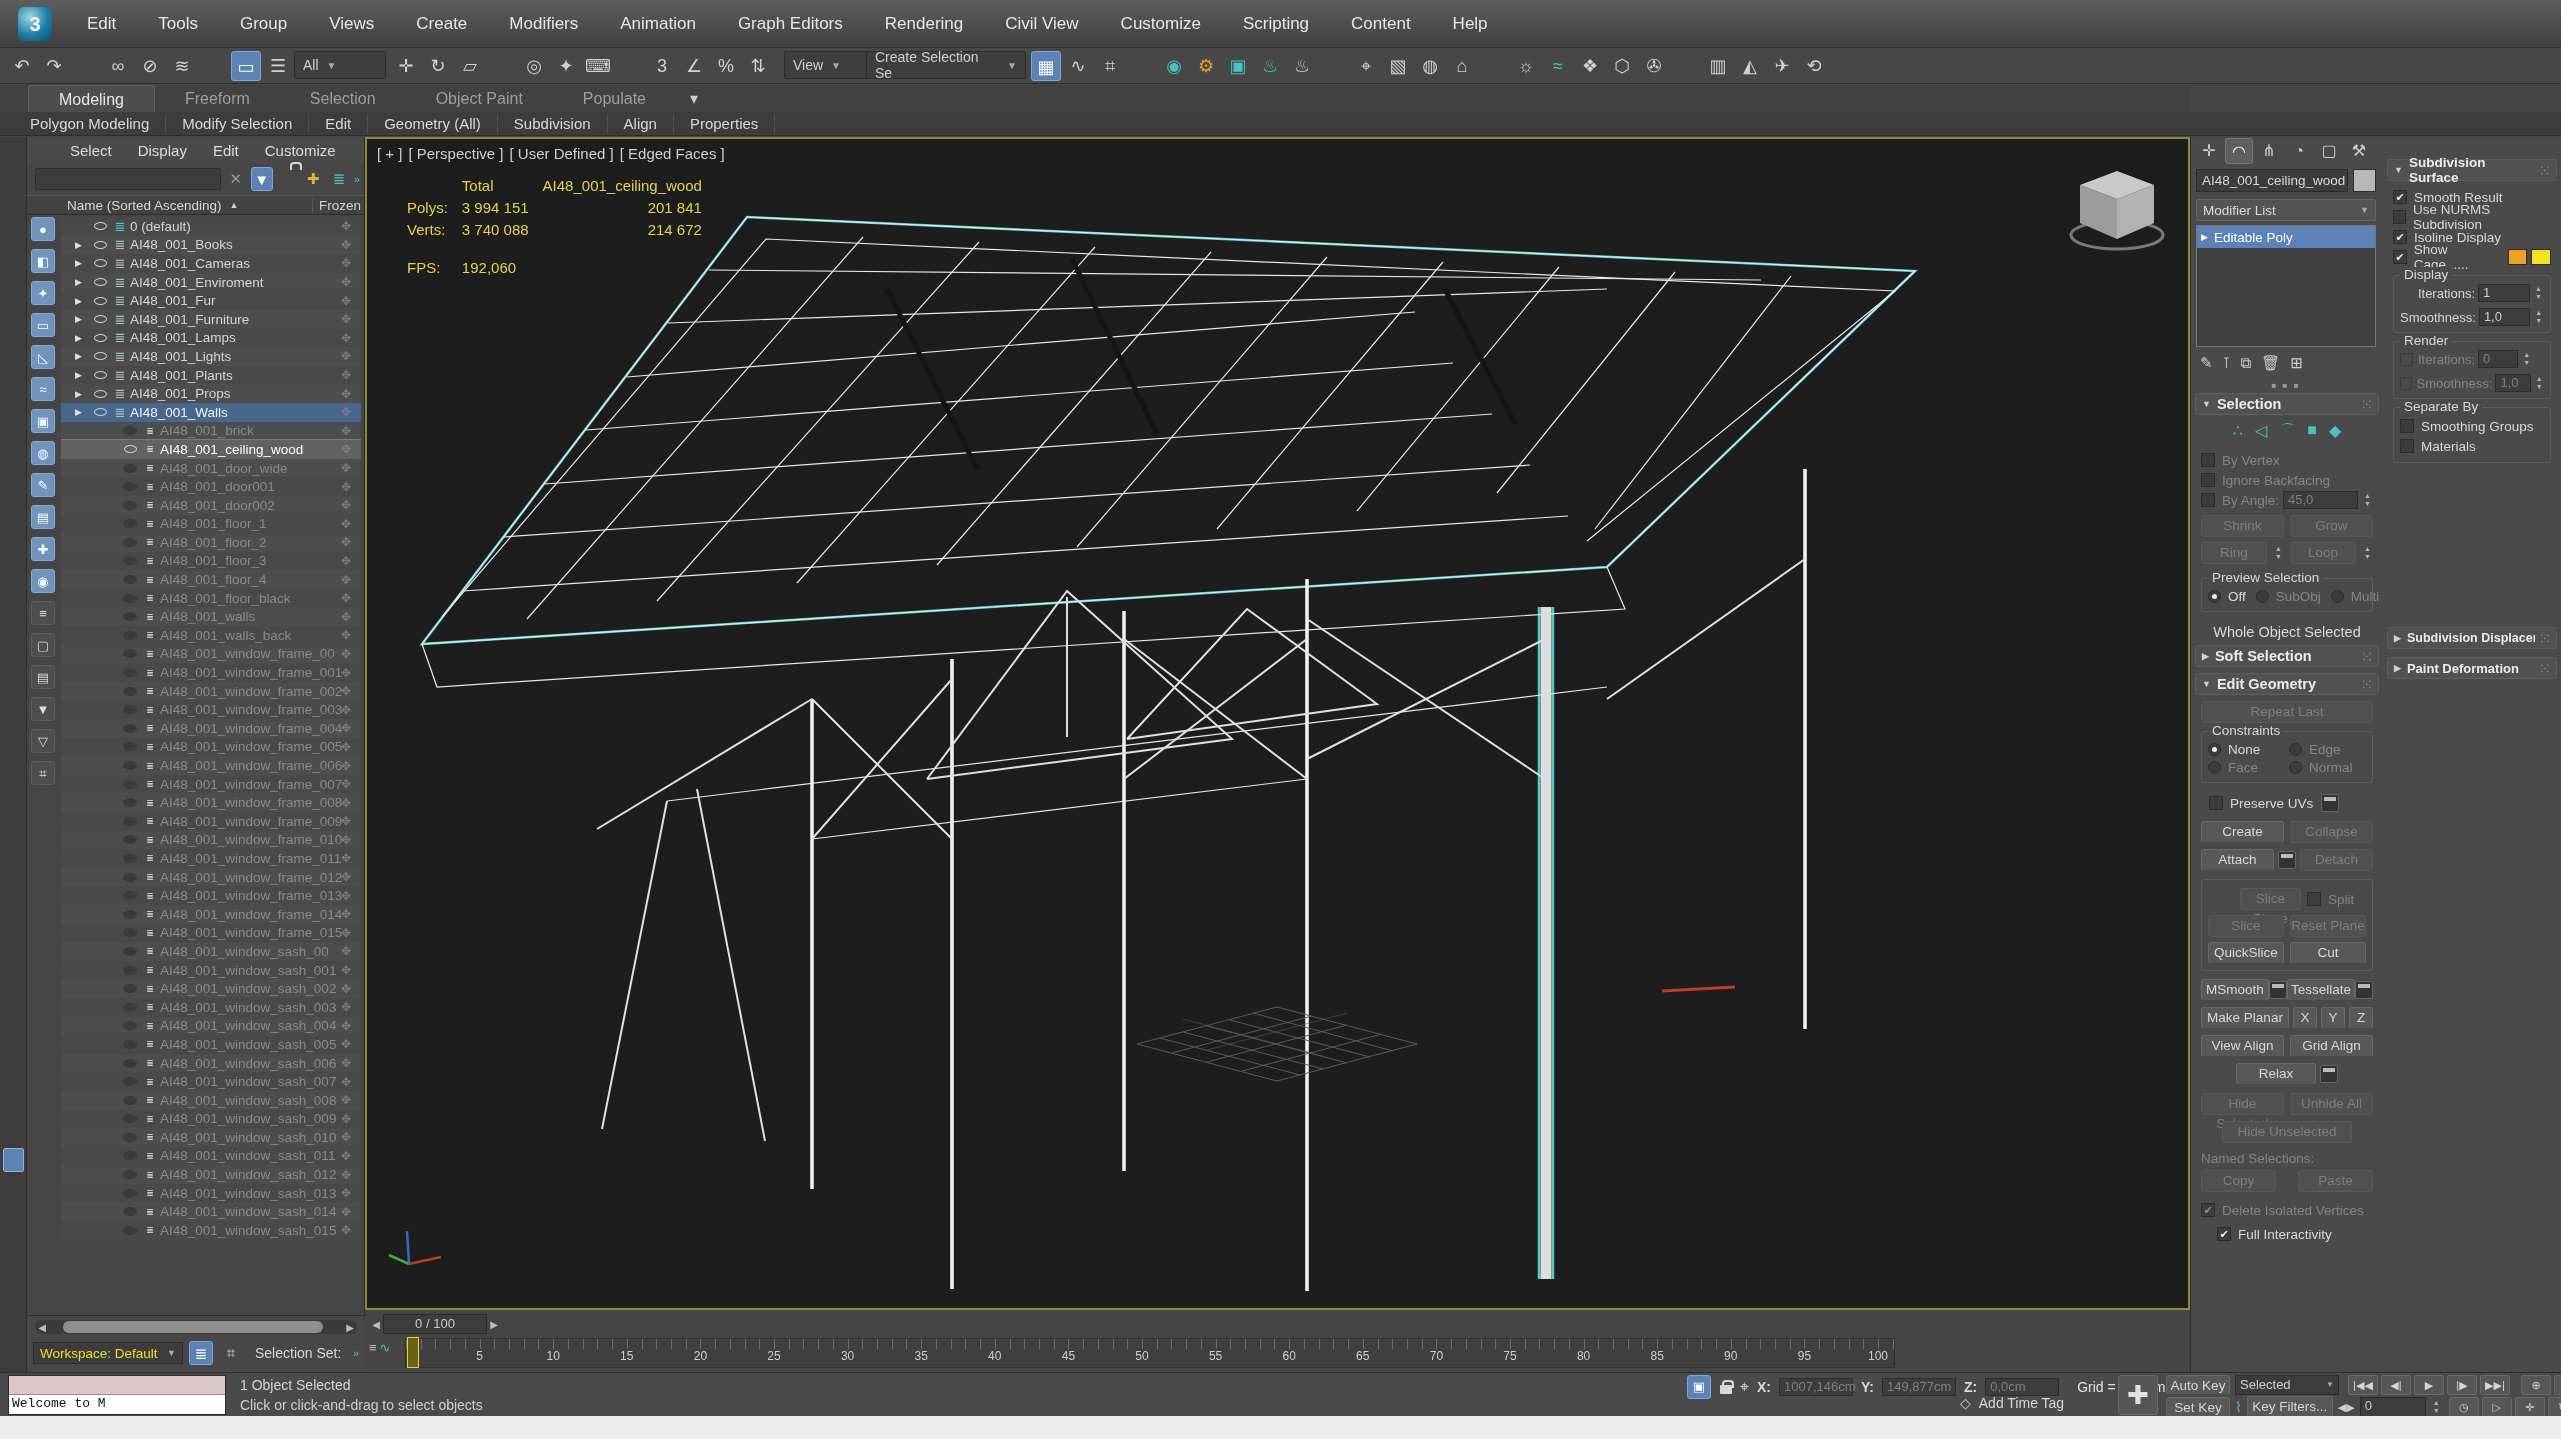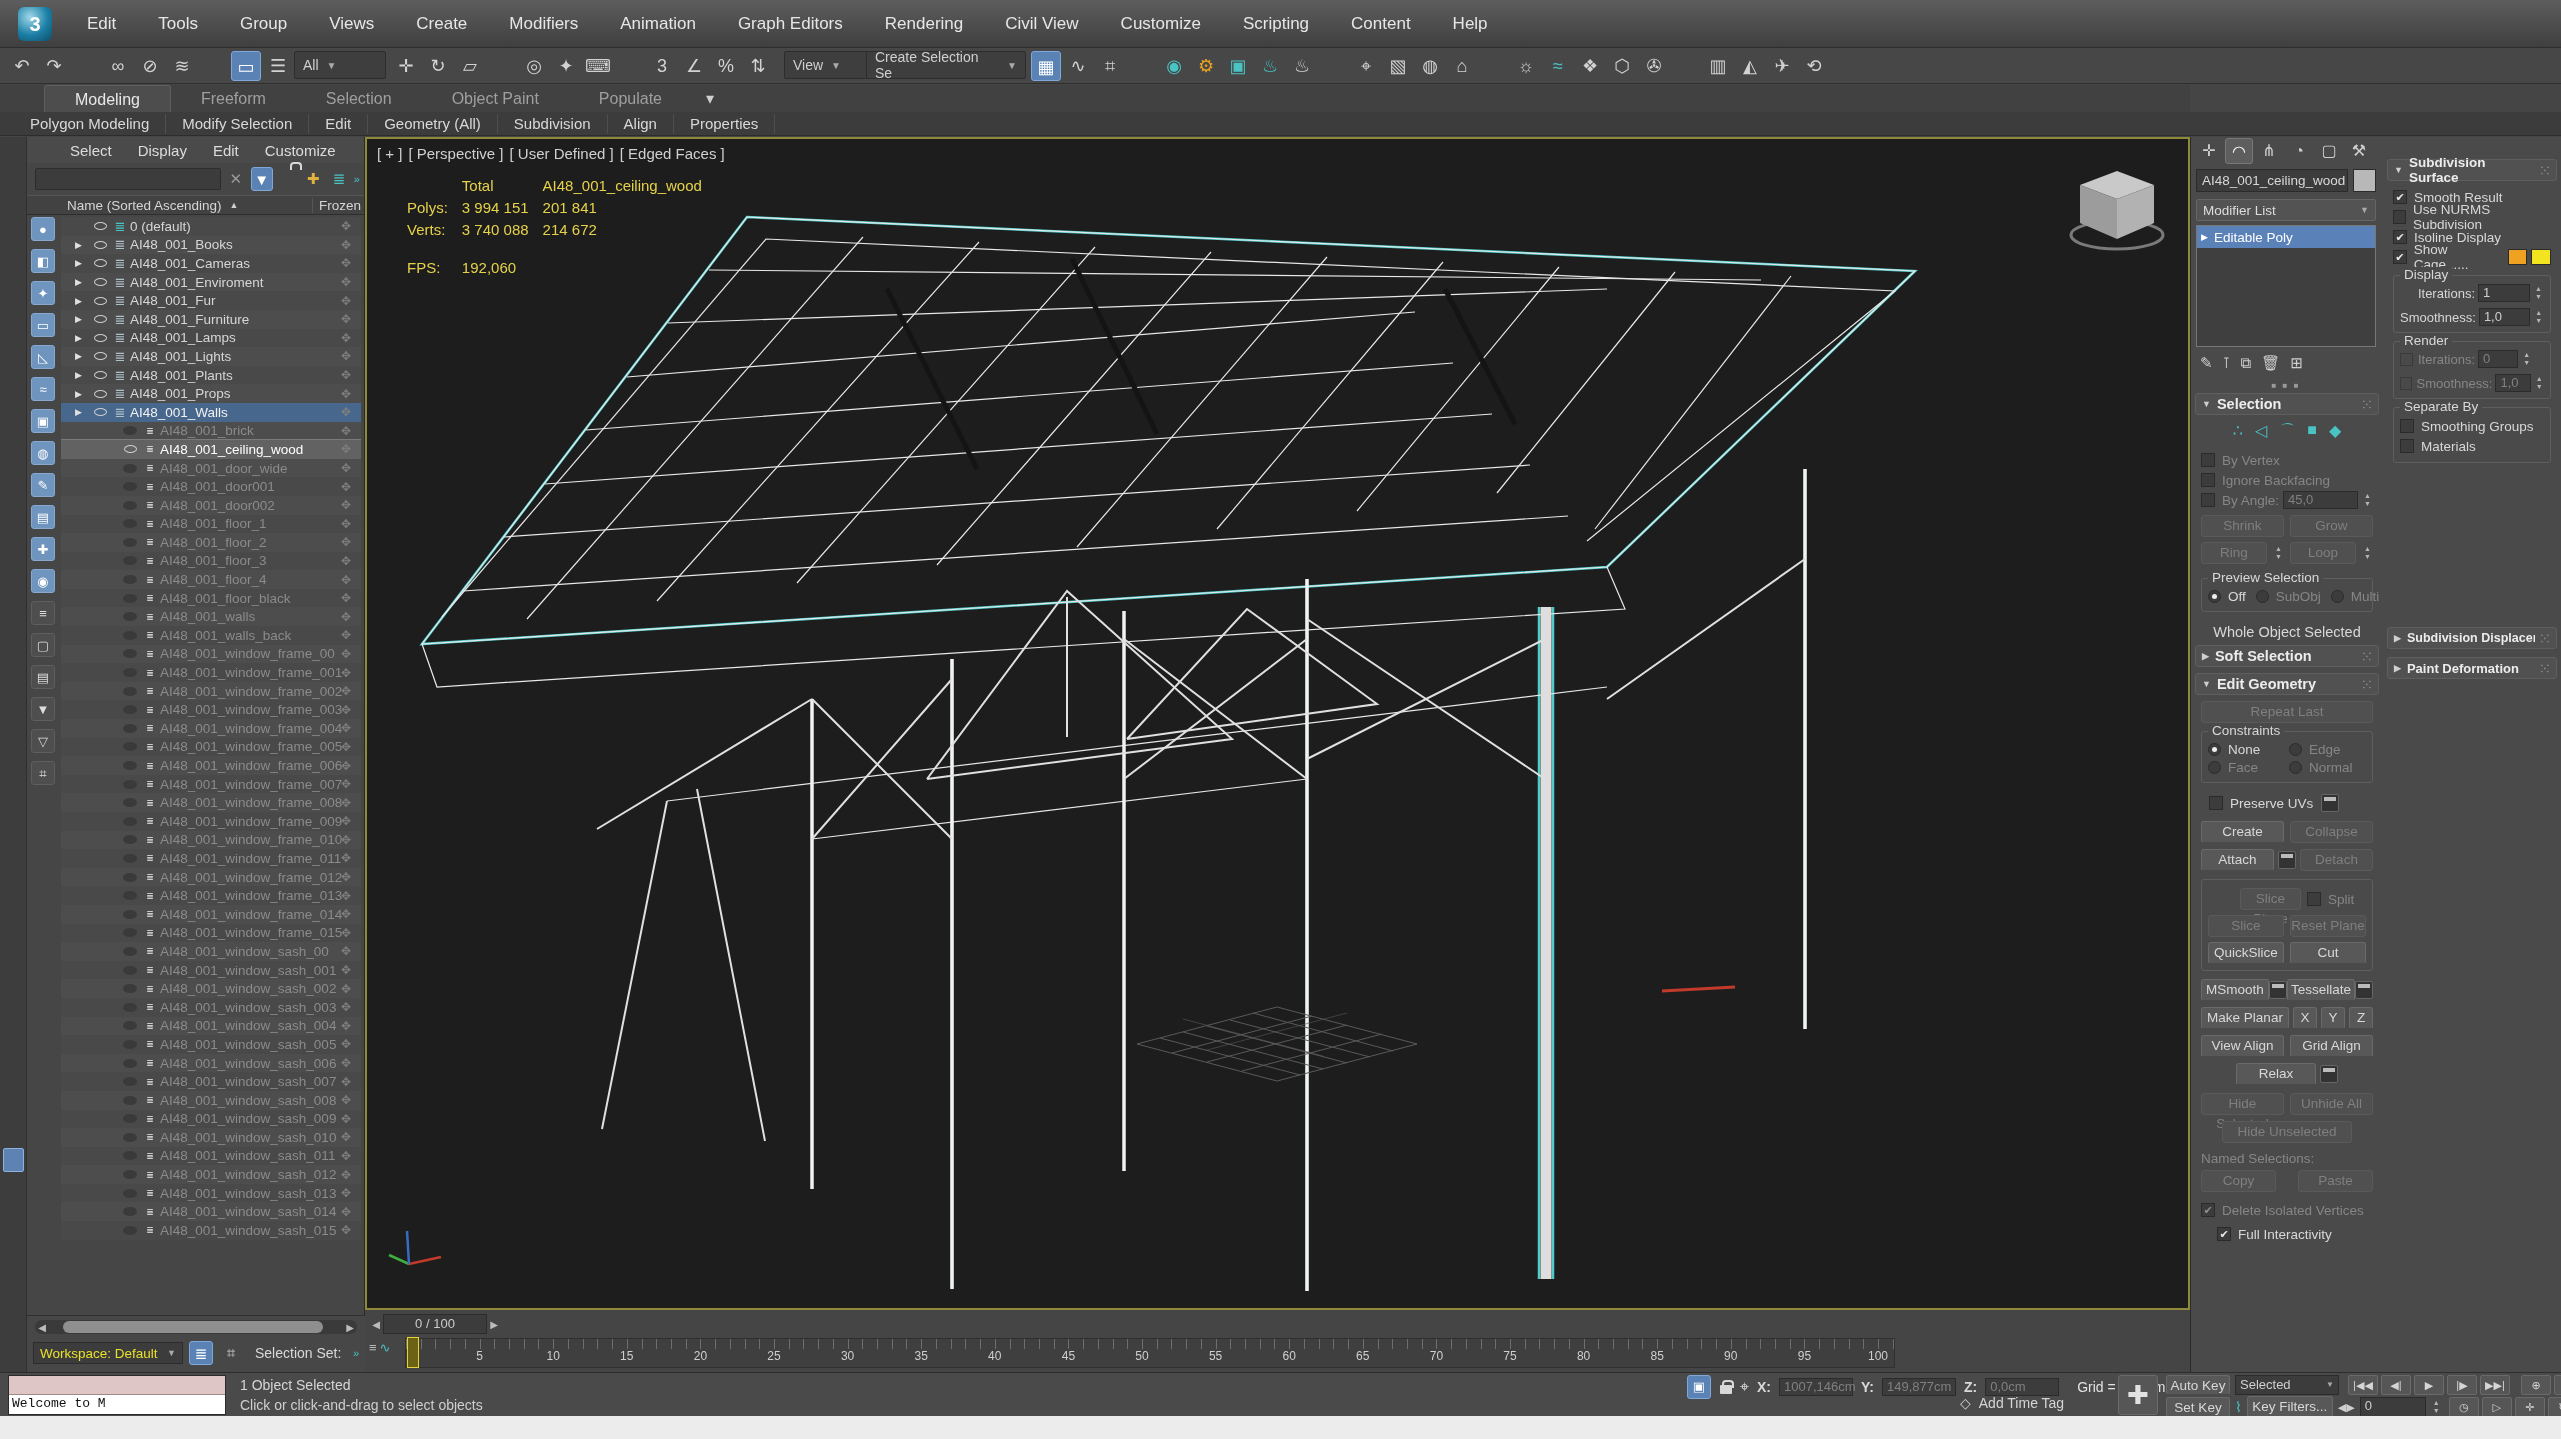--- a/index.html
+++ b/index.html
@@ -12,21 +12,21 @@
   .menu-item{padding:0 21px;font-size:17px;color:#e6e6e6;height:28px;line-height:28px;}
   #logo{width:34px;height:34px;border-radius:6px;background:radial-gradient(circle at 35% 30%,#9fd8e8,#1b7fa6 55%,#0f4e68);color:#fff;font-weight:bold;font-size:20px;text-align:center;line-height:34px;margin:0 14px 0 18px;}
   #toolbar{left:0;top:48px;width:2561px;height:36px;background:#474747;border-bottom:1px solid #2f2f2f;padding-left:6px;}
   .ic{min-width:30px;height:30px;margin:0 1px;border-radius:3px;text-align:center;line-height:30px;font-size:18px;color:#d2d2d2;}
   .ic.act{background:#5a82b4;border:1px solid #7fa7d8;color:#fff;}
   .ic.teal{color:var(--accent-teal);}
   .ic.amber{color:#e5a11f;}
   .tdrop{height:28px;background:#3e3e3e;border:1px solid #2d2d2d;border-radius:2px;color:#cfcfcf;font-size:14px;padding:0 8px;display:flex;align-items:center;gap:8px;margin:0 4px;}
   .tdrop .car{font-size:10px;color:#aaa;}
   
-  #ribbontabs{left:0;top:85px;width:2190px;height:27px;background:#414141;padding-left:44px;}
+  #ribbontabs{left:0;top:85px;width:2190px;height:27px;background:#414141;padding-left:28px;}
   .rtab{font-size:16px;color:#9f9f9f;padding:0 30px;height:27px;line-height:27px;}
   .rtab.active{color:#e8e8e8;background:#4d4d4d;border:1px solid #5f5f5f;border-bottom:none;border-radius:3px 3px 0 0;}
   #ribbonpanels{left:0;top:112px;width:2561px;height:24px;background:#3c3c3c;border-bottom:1px solid #2c2c2c;padding-left:14px;}
   .rpanel{font-size:15px;color:#d9d9d9;padding:0 16px;border-right:1px solid #4e4e4e;height:20px;line-height:20px;}
   
   #edgestrip{left:0;top:137px;width:27px;height:1235px;background:#3d3d3d;border-right:1px solid #2f2f2f;}
   #miniviewbtn{left:3px;top:1148px;width:21px;height:24px;background:#5d83b2;border:1px solid #8fb3dd;border-radius:2px;}
   
   #explorer{left:27px;top:137px;width:338px;height:1235px;background:#464646;border-right:1px solid #2a2a2a;}
   #expmenus{height:26px;padding-left:30px;background:#4a4a4a;}
@@ -62,21 +62,21 @@
   #hthumb{margin-left:14px;width:260px;height:12px;background:#8f8f8f;border-radius:6px;}
   .scar{width:14px;text-align:center;color:#bbb;font-size:10px;}
   #wsrow{height:30px;padding:0 6px;gap:6px;}
   #wsfield{width:150px;height:22px;background:#3c3c3c;border:1px solid #2c2c2c;color:var(--workspace-yellow);font-size:13.5px;padding:0 6px;display:flex;align-items:center;justify-content:space-between;}
   
   #viewport{left:365px;top:137px;width:1825px;height:1173px;background:#1d1d1d;border:2px solid var(--viewport-border);}
   #vphead{left:10px;top:6px;font-size:15px;color:#d0d0d0;gap:6px;}
   #vpstats{left:40px;top:36px;font-size:15px;color:var(--stats-yellow);line-height:22px;}
   #vpstats table{border-spacing:0;}
   #vpstats td{padding:0 14px 0 0;}
-  .num{text-align:left;}
+  .num{text-align:right;}
   #viewcube{left:1695px;top:18px;width:110px;height:100px;}
   #axistripod{left:12px;top:1080px;width:70px;height:70px;}
   
   #cmdpanel{left:2190px;top:137px;width:371px;height:1235px;background:#4a4a4a;border-left:1px solid #2a2a2a;font-size:14.5px;}
   #cptabs{height:28px;padding-left:4px;gap:2px;}
   .cptab{width:28px;height:26px;text-align:center;line-height:26px;color:#cfcfcf;font-size:16px;border-radius:3px;}
   .cptab.active{background:#5e5e5e;border:1px solid #787878;color:#fff;}
   #objname{left:5px;top:32px;width:152px;height:23px;background:#3c3c3c;border:1px solid #2b2b2b;color:#d8d8d8;font-size:13.5px;padding:0 5px;line-height:21px;}
   #objcolor{left:162px;top:32px;width:23px;height:23px;background:#b8b8b8;border:1px solid #2b2b2b;}
   #modlist{left:5px;top:62px;width:180px;height:22px;background:#535353;border:1px solid #666;border-radius:2px;color:#ddd;font-size:13.5px;padding:0 6px;display:flex;justify-content:space-between;align-items:center;}

